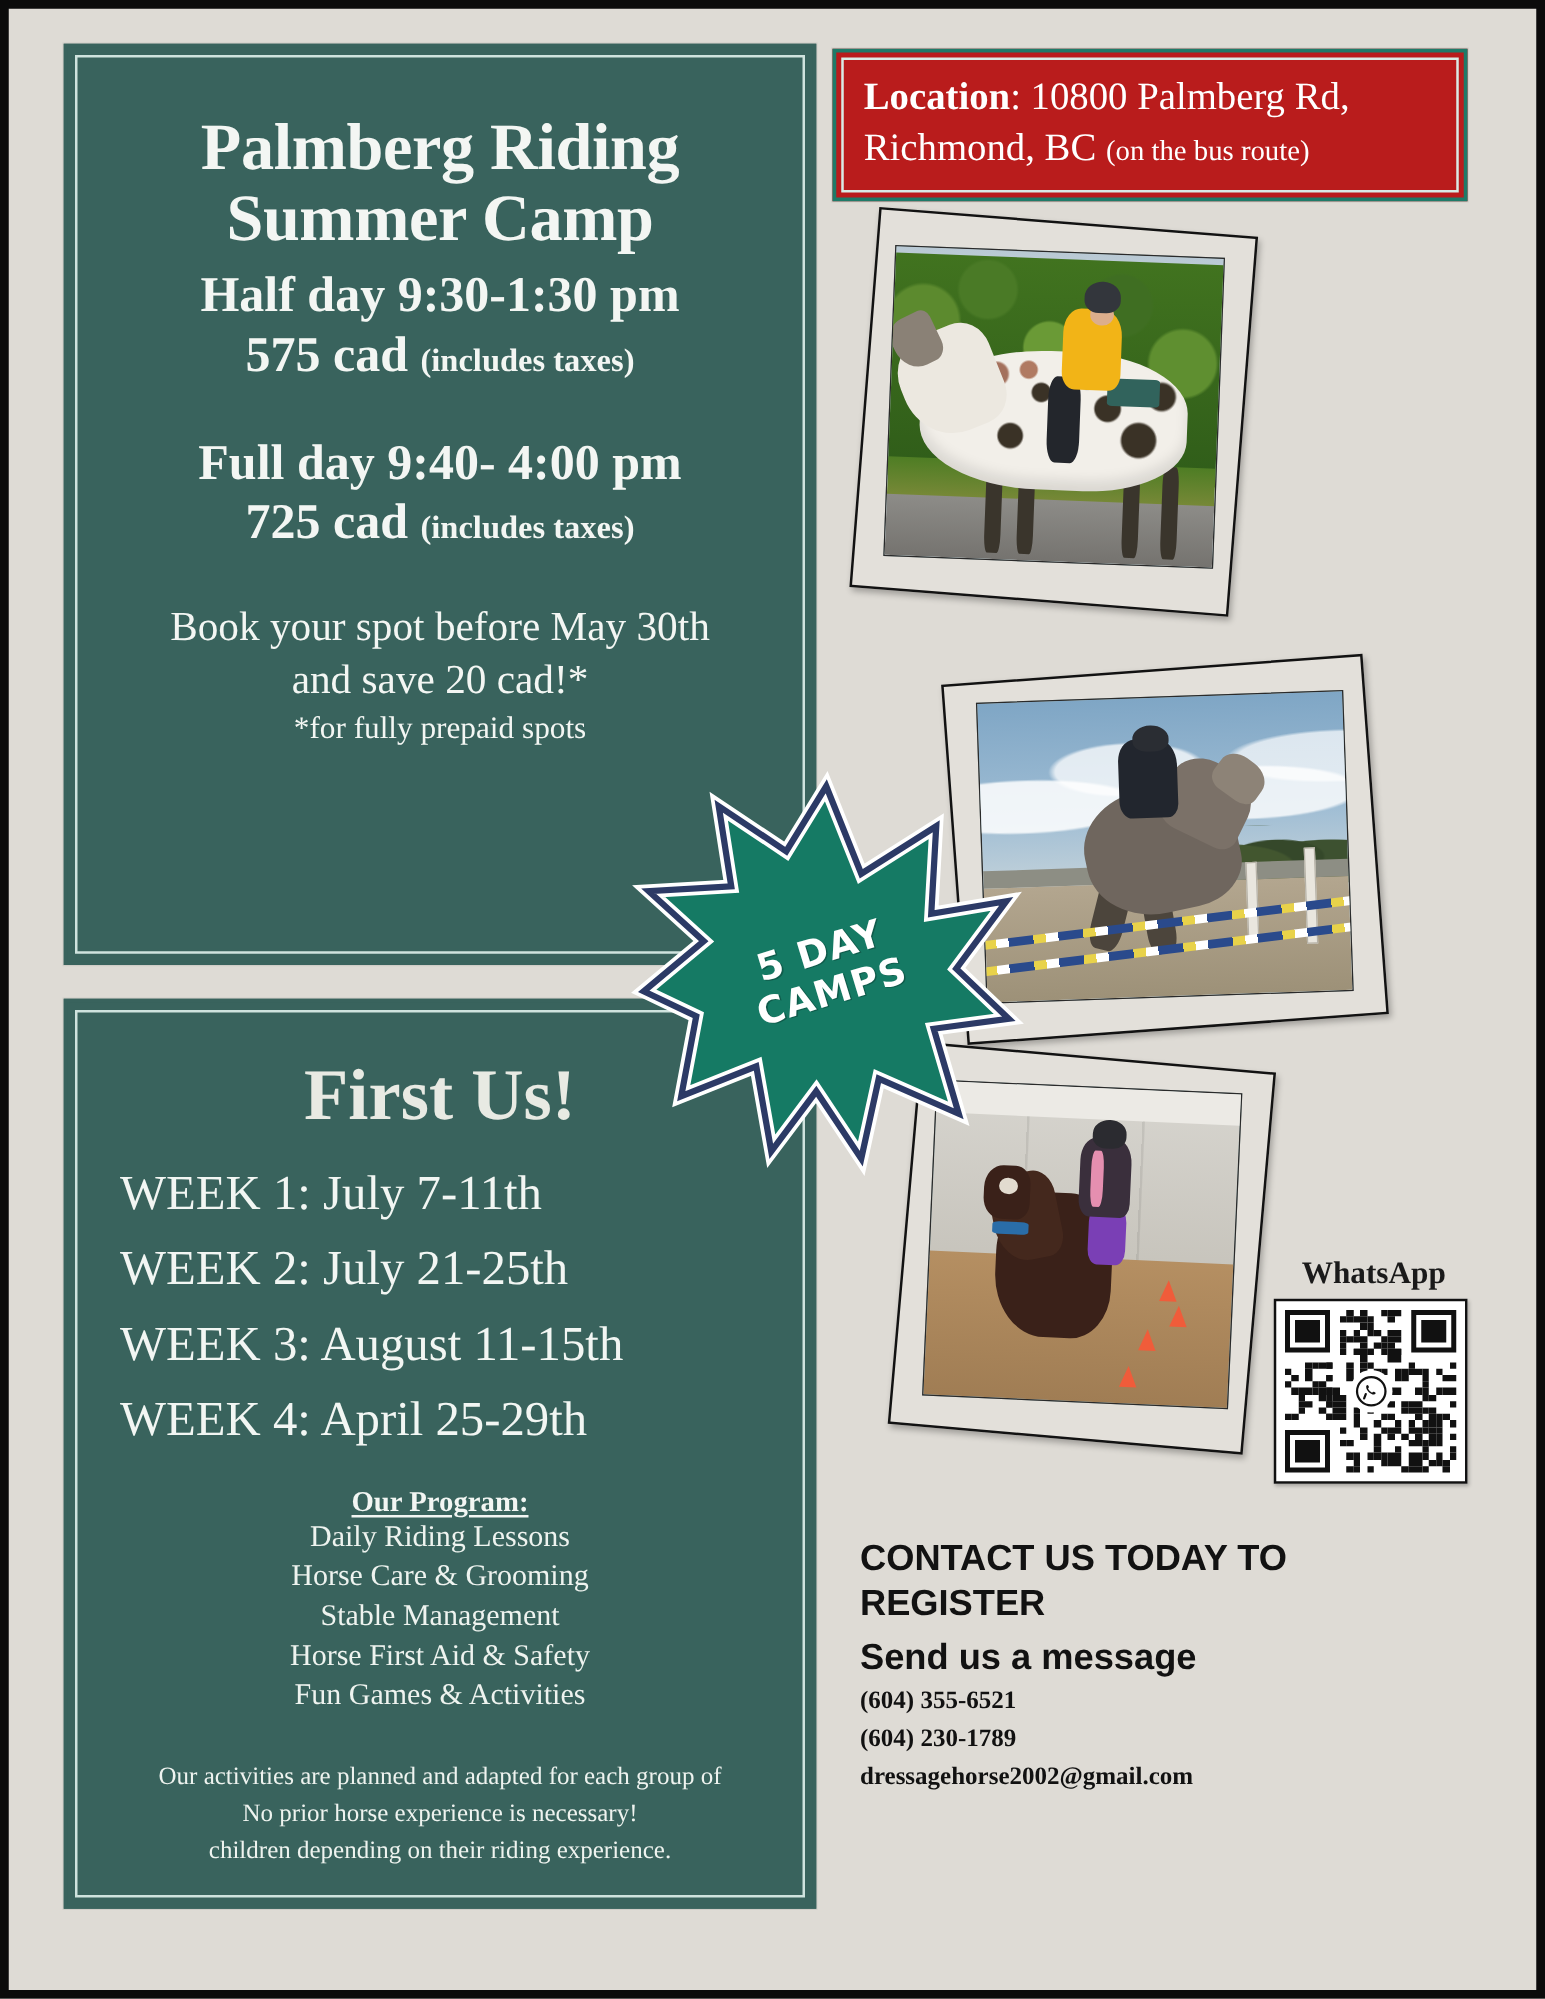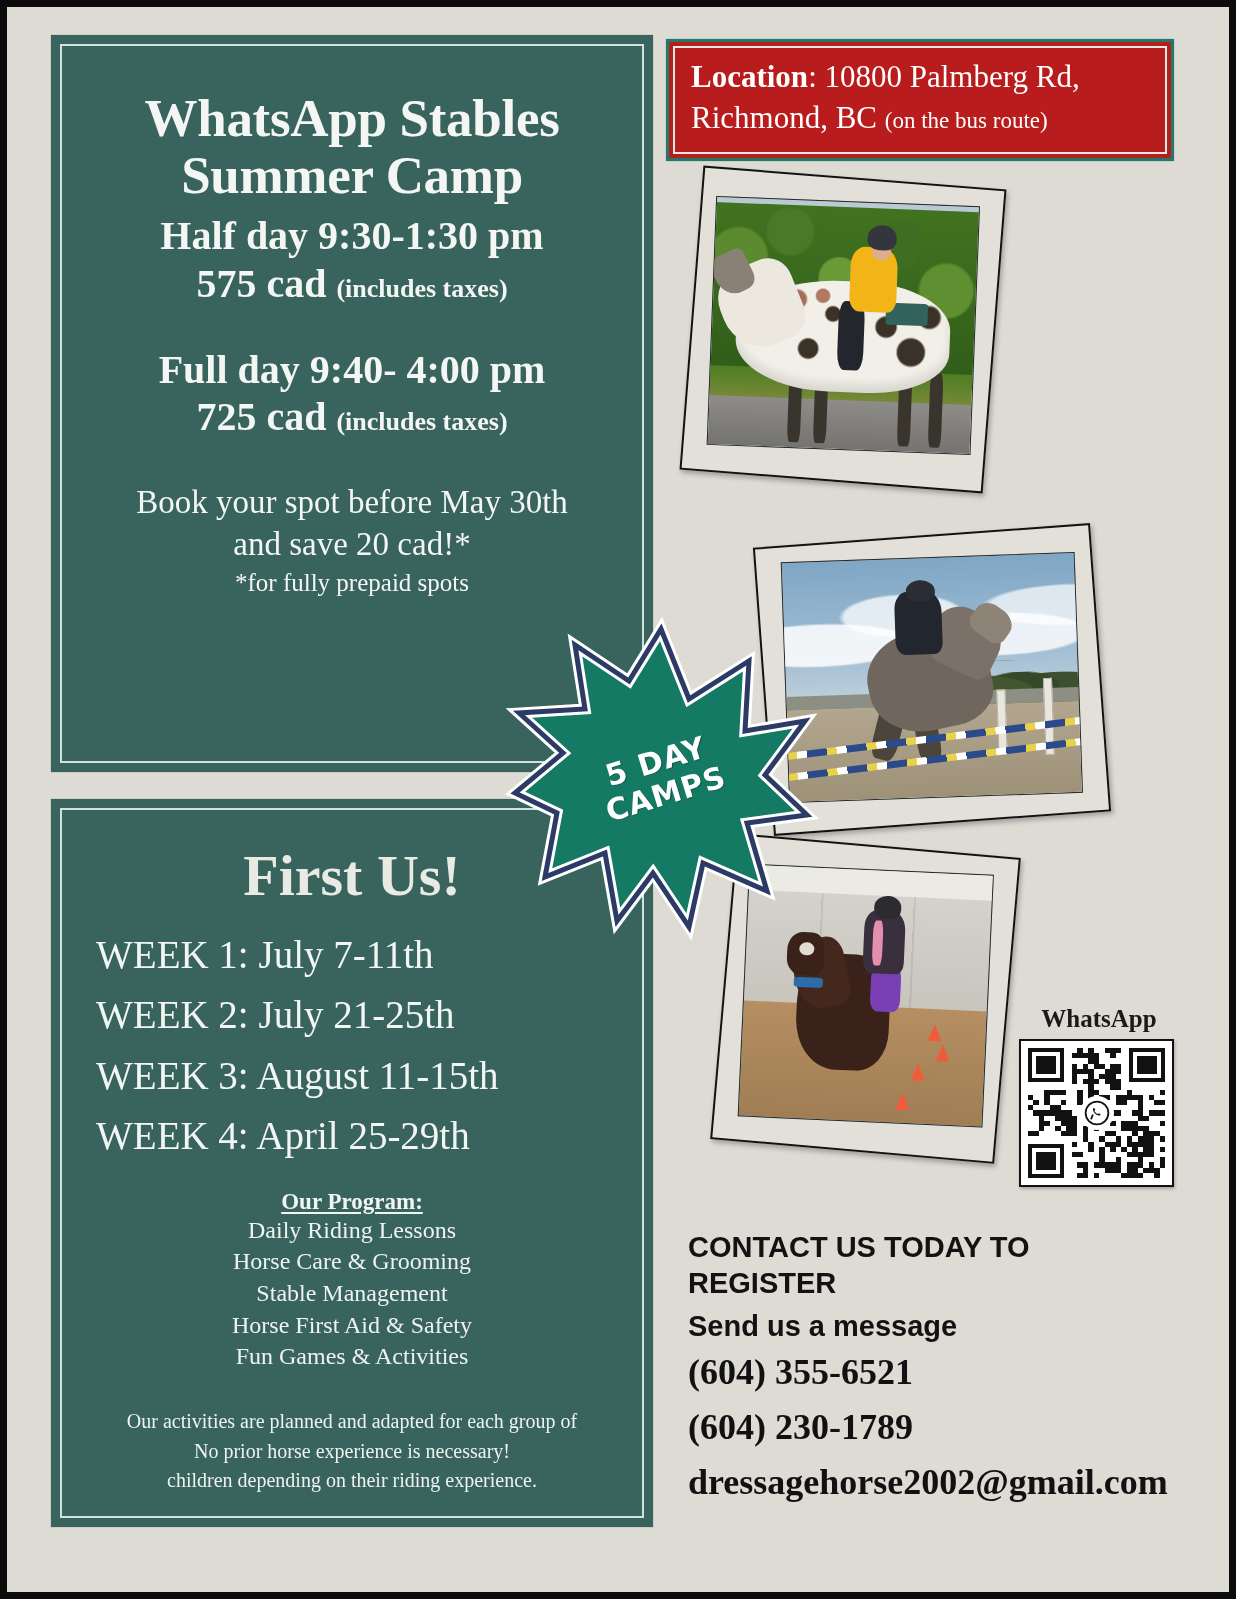--- a/index.html
+++ b/index.html
@@ -336,34 +336,34 @@
     font-family:"Liberation Sans", sans-serif;
     font-weight:bold; font-size:29px; color:#121212; line-height:1.25;
   }
   .c-sub {
     font-family:"Liberation Sans", sans-serif;
     font-weight:bold; font-size:29px; color:#121212; line-height:1.3;
     margin-top:6px;
   }
   .c-line {
     font-family:"Liberation Serif", serif;
-    font-weight:bold; font-size:36px; color:#111; line-height:1.52;
+    font-weight:bold; font-size:20px; color:#111; line-height:1.52;
   }
   .c-line.indent { padding-left:10px; }
 </style>
 </head>
 <body>
 
 <div class="page">
 
   <div class="panel" id="panel-top">
     <div class="inner"></div>
     <div class="panel-content t-white">
       <div class="title1">
-        <div>WhatsApp Stables</div>
+        <div>Palmberg Riding</div>
         <div>Summer Camp</div>
       </div>
 
       <div class="price-line">Half day 9:30-1:30 pm</div>
       <div class="price-sub">
         <span>575 cad</span>
         <span class="small-note">(includes taxes)</span>
       </div>
 
       <div class="gap-block"></div>

